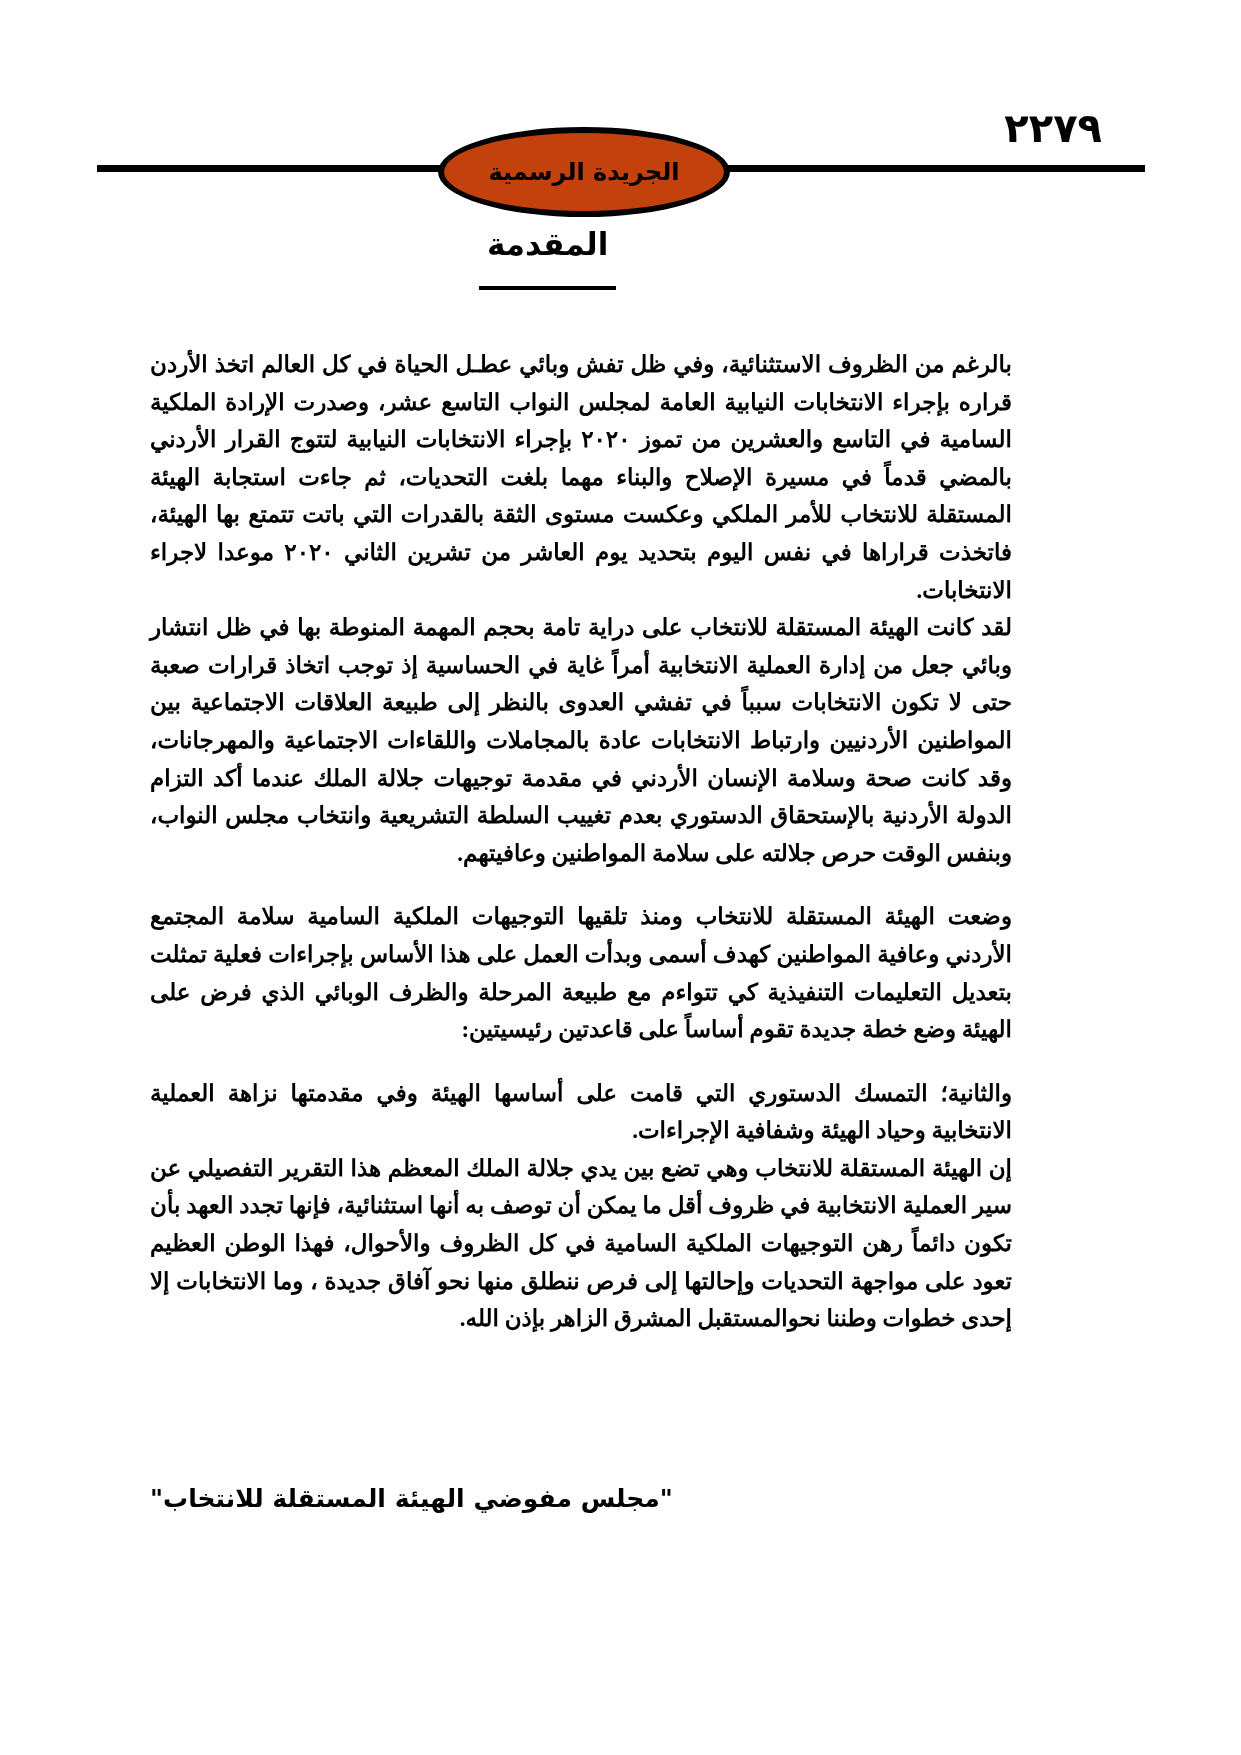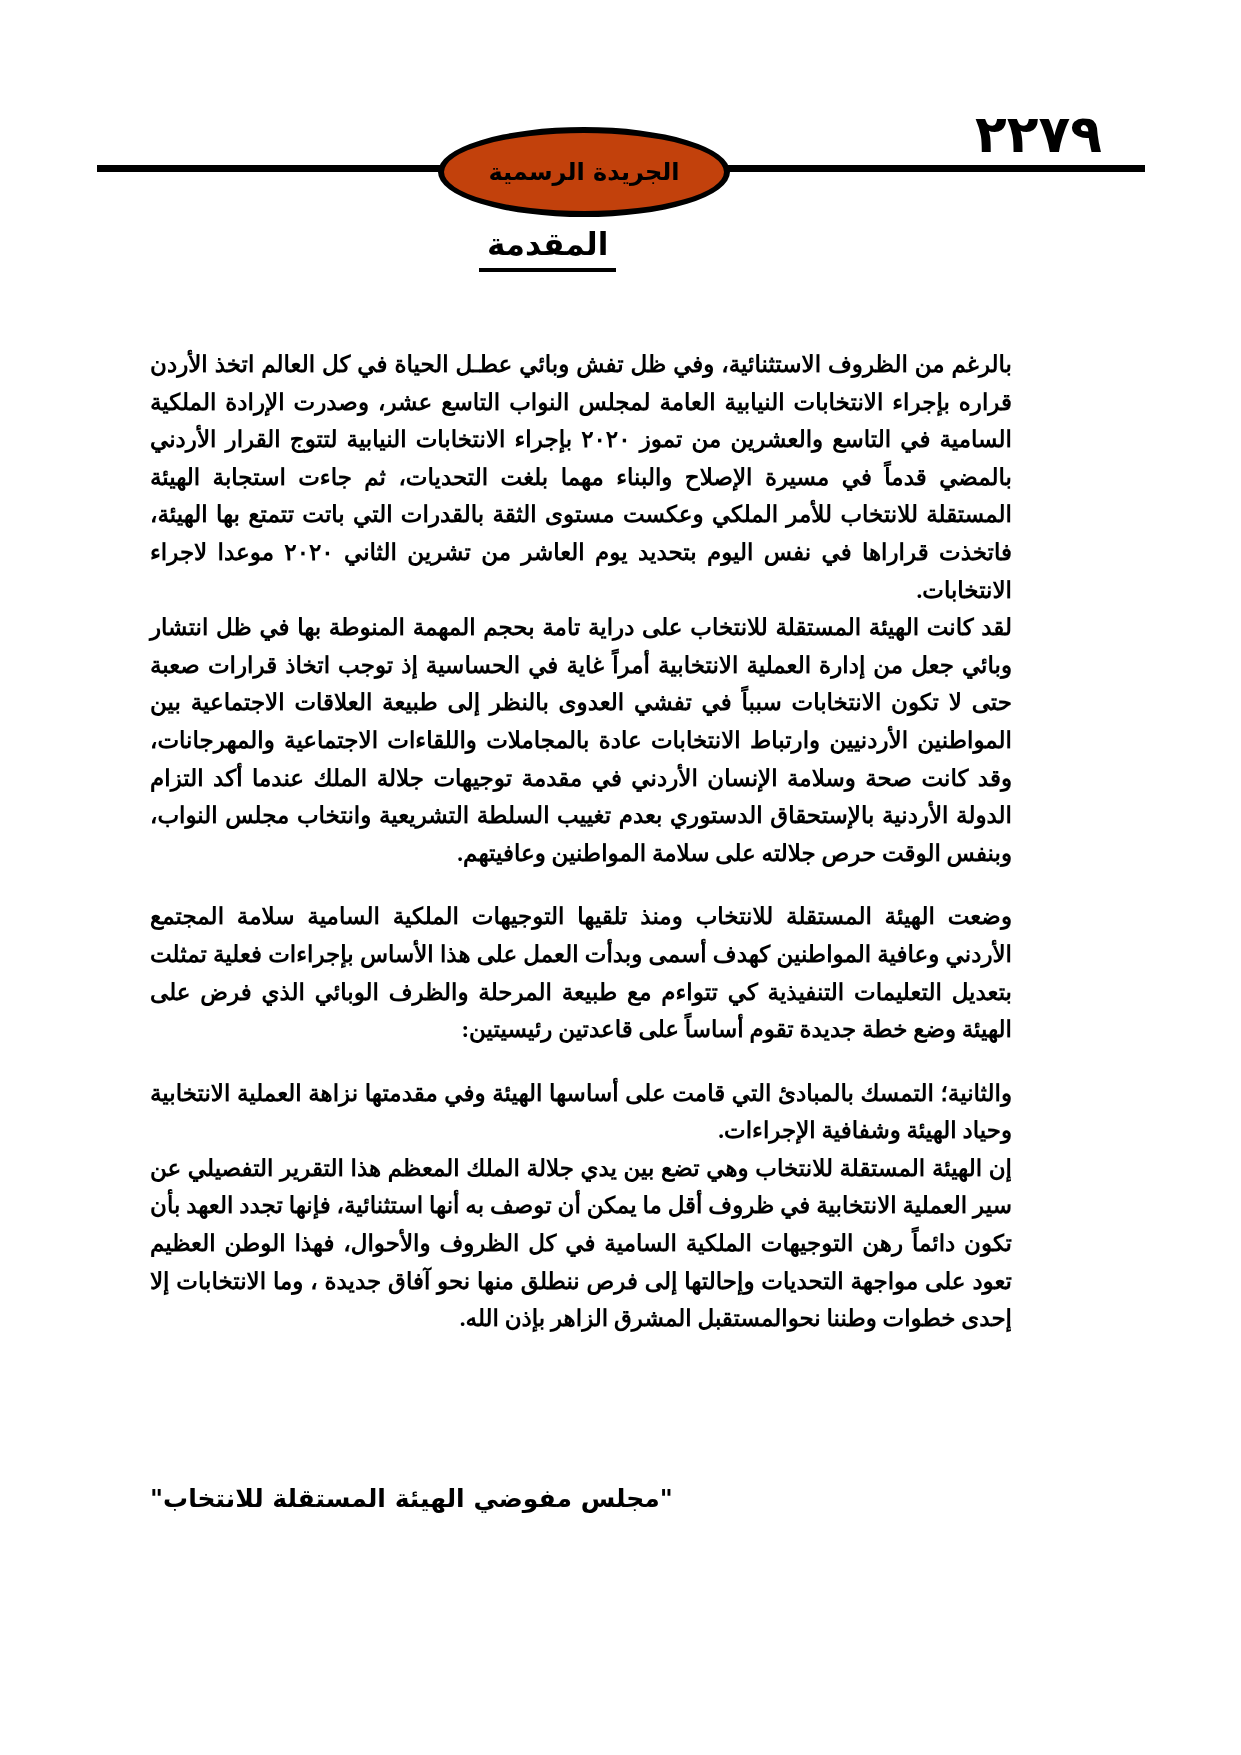--- a/index.html
+++ b/index.html
@@ -10,21 +10,21 @@
     background: #ffffff;
     color: #000000;
     font-family: "DejaVu Sans", sans-serif;
     overflow: hidden;
   }
   .page-number {
     position: absolute;
     top: 108px;
     left: 992px;
     width: 110px;
-    font-size: 52px;
+    font-size: 40px;
     font-weight: 700;
     letter-spacing: 3px;
     direction: rtl;
     line-height: 1;
   }
   .header-rule {
     position: absolute;
     top: 165px;
     left: 97px;
     width: 1048px;
@@ -51,21 +51,21 @@
   .doc-title {
     position: absolute;
     top: 227px;
     left: 479px;
     margin: 0;
     direction: rtl;
     font-size: 31px;
     font-weight: 700;
     line-height: 1.15;
     border-bottom: 4px solid #000000;
-    padding: 0 8px 5px 8px;
+    padding: 0 8px 23px 8px;
   }
   .body-text {
     position: absolute;
     top: 346px;
     left: 150px;
     width: 862px;
     direction: rtl;
     text-align: justify;
     text-justify: inter-word;
     font-size: 23px;
@@ -96,19 +96,19 @@
   <div class="gazette-ellipse">
     <span>الجريدة الرسمية</span>
   </div>
 
   <h1 class="doc-title">المقدمة</h1>
 
   <div class="body-text">
     <p>بالرغم من الظروف الاستثنائية، وفي ظل تفش وبائي عطـل الحياة في كل العالم اتخذ الأردن قراره بإجراء الانتخابات النيابية العامة لمجلس النواب التاسع عشر، وصدرت الإرادة الملكية السامية في التاسع والعشرين من تموز ٢٠٢٠ بإجراء الانتخابات النيابية لتتوج القرار الأردني بالمضي قدماً في مسيرة الإصلاح والبناء مهما بلغت التحديات، ثم جاءت استجابة الهيئة المستقلة للانتخاب للأمر الملكي وعكست مستوى الثقة بالقدرات التي باتت تتمتع بها الهيئة، فاتخذت قراراها في نفس اليوم بتحديد يوم العاشر من تشرين الثاني ٢٠٢٠ موعدا لاجراء الانتخابات.</p>
     <p>لقد كانت الهيئة المستقلة للانتخاب على دراية تامة بحجم المهمة المنوطة بها في ظل انتشار وبائي جعل من إدارة العملية الانتخابية أمراً غاية في الحساسية إذ توجب اتخاذ قرارات صعبة حتى لا تكون الانتخابات سبباً في تفشي العدوى بالنظر إلى طبيعة العلاقات الاجتماعية بين المواطنين الأردنيين وارتباط الانتخابات عادة بالمجاملات واللقاءات الاجتماعية والمهرجانات، وقد كانت صحة وسلامة الإنسان الأردني في مقدمة توجيهات جلالة الملك عندما أكد التزام الدولة الأردنية بالإستحقاق الدستوري بعدم تغييب السلطة التشريعية وانتخاب مجلس النواب، وبنفس الوقت حرص جلالته على سلامة المواطنين وعافيتهم.</p>
     <p class="spaced">وضعت الهيئة المستقلة للانتخاب ومنذ تلقيها التوجيهات الملكية السامية سلامة المجتمع الأردني وعافية المواطنين كهدف أسمى وبدأت العمل على هذا الأساس بإجراءات فعلية تمثلت بتعديل التعليمات التنفيذية كي تتواءم مع طبيعة المرحلة والظرف الوبائي الذي فرض على الهيئة وضع خطة جديدة تقوم أساساً على قاعدتين رئيسيتين:</p>
-    <p class="spaced">والثانية؛ التمسك بالمبادئ التي قامت على أساسها الهيئة وفي مقدمتها نزاهة العملية الانتخابية وحياد الهيئة وشفافية الإجراءات.</p>
+    <p class="spaced">والثانية؛ التمسك الدستوري التي قامت على أساسها الهيئة وفي مقدمتها نزاهة العملية الانتخابية وحياد الهيئة وشفافية الإجراءات.</p>
     <p>إن الهيئة المستقلة للانتخاب وهي تضع بين يدي جلالة الملك المعظم هذا التقرير التفصيلي عن سير العملية الانتخابية في ظروف أقل ما يمكن أن توصف به أنها استثنائية، فإنها تجدد العهد بأن تكون دائماً رهن التوجيهات الملكية السامية في كل الظروف والأحوال، فهذا الوطن العظيم تعود على مواجهة التحديات وإحالتها إلى فرص ننطلق منها نحو آفاق جديدة ، وما الانتخابات إلا إحدى خطوات وطننا نحوالمستقبل المشرق الزاهر بإذن الله.</p>
   </div>
 
   <div class="signature">"مجلس مفوضي الهيئة المستقلة للانتخاب"</div>
 
 </div>
 
 </body></html>

